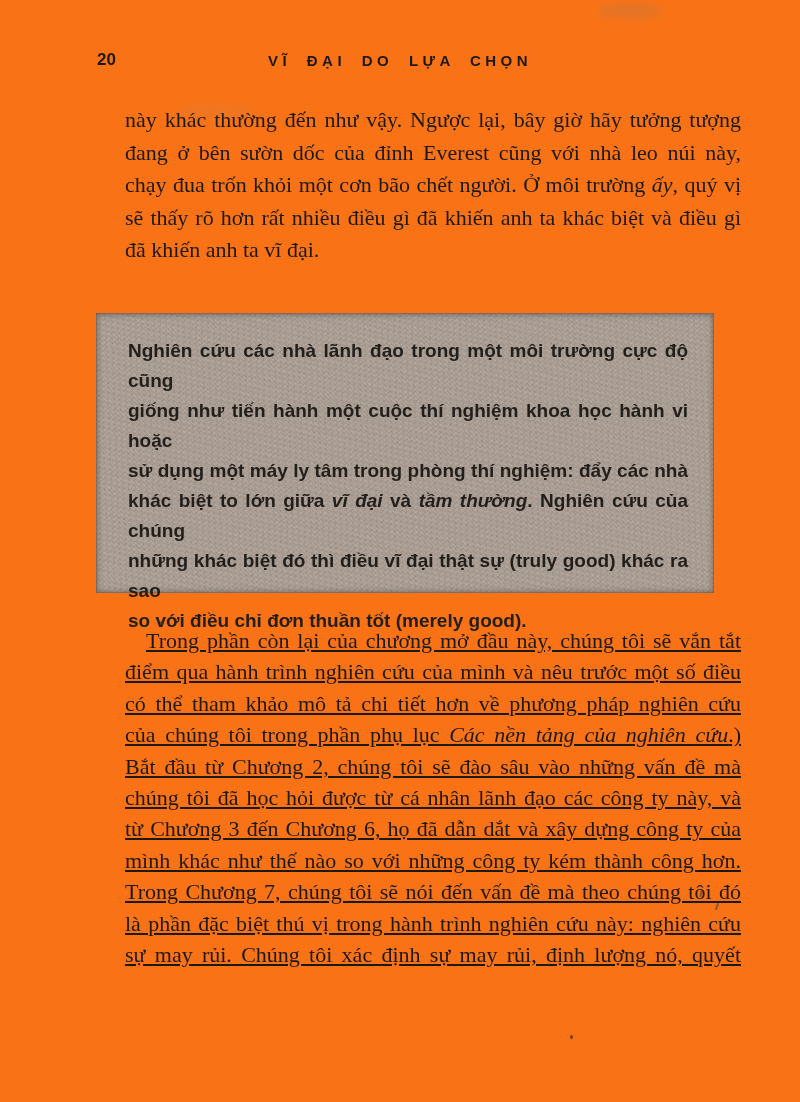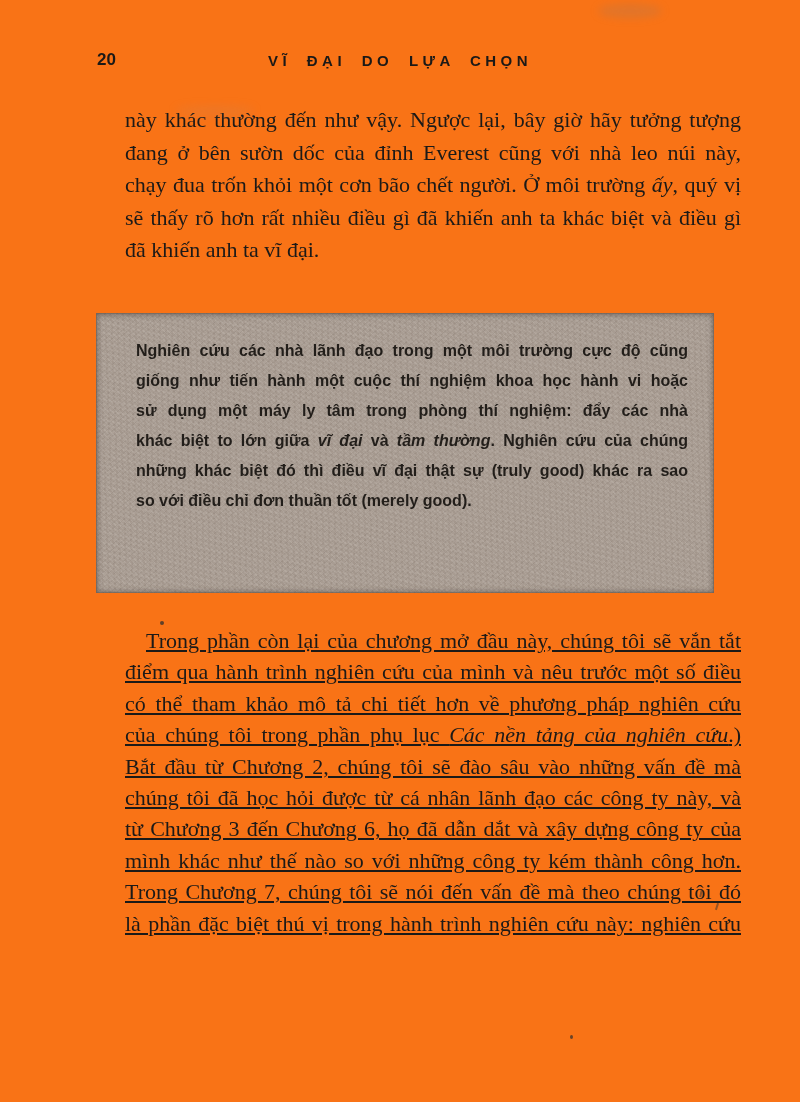--- a/index.html
+++ b/index.html
@@ -38,36 +38,36 @@
     white-space:normal;
   }
   .jline.last{text-align-last:left;}
   .jline.indent{text-indent:21px;}
   .it{font-style:italic;}
   
   .quote-box{
     position:absolute;left:96px;top:313px;
     width:618px;height:280px;
     box-sizing:border-box;
-    padding:23px 26px 0 40px;
+    padding:23px 26px 0 32px;
     background-color:#a89c92;
     background-image:
       repeating-linear-gradient(47deg, rgba(255,255,255,0.07) 0 1px, rgba(0,0,0,0) 1px 3px),
       repeating-linear-gradient(-39deg, rgba(60,48,40,0.07) 0 1px, rgba(0,0,0,0) 1px 4px),
       repeating-linear-gradient(88deg, rgba(125,108,96,0.10) 0 2px, rgba(0,0,0,0) 2px 6px),
       repeating-linear-gradient(12deg, rgba(236,228,220,0.08) 0 2px, rgba(0,0,0,0) 2px 5px);
     box-shadow:
       inset 0 0 0 1px rgba(105,93,84,0.45),
       inset 0 3px 5px rgba(75,63,55,0.30),
       inset 0 -3px 5px rgba(75,63,55,0.22),
       inset 3px 0 4px rgba(75,63,55,0.18),
       inset -3px 0 4px rgba(75,63,55,0.18);
     font-family:"Liberation Sans", sans-serif;
     font-weight:600;
-    font-size:16px;line-height:30px;
+    font-size:19px;line-height:30px;
     color:#221e1a;
   }
   
   .smudge{position:absolute;border-radius:50%;pointer-events:none;}
   .smudge-top{left:598px;top:4px;width:64px;height:14px;
     background:rgba(130,125,120,0.20);filter:blur(4px);}
   .smudge-left{left:175px;top:106px;width:80px;height:10px;
     background:rgba(160,148,145,0.14);filter:blur(5px);}
   .speck{position:absolute;background:#3a332d;pointer-events:none;}
   .speck-1{left:570px;top:1035px;width:3px;height:4px;border-radius:50%;opacity:.75;}
@@ -105,20 +105,21 @@
       <div class="jline indent"><span>Trong phần còn lại của chương mở đầu này, chúng tôi sẽ vắn tắt</span></div>
       <div class="jline"><span>điểm qua hành trình nghiên cứu của mình và nêu trước một số điều</span></div>
       <div class="jline"><span>có thể tham khảo mô tả chi tiết hơn về phương pháp nghiên cứu</span></div>
       <div class="jline"><span>của chúng tôi trong phần phụ lục </span><span class="it">Các nền tảng của nghiên cứu</span><span>.)</span></div>
       <div class="jline"><span>Bắt đầu từ Chương 2, chúng tôi sẽ đào sâu vào những vấn đề mà</span></div>
       <div class="jline"><span>chúng tôi đã học hỏi được từ cá nhân lãnh đạo các công ty này, và</span></div>
       <div class="jline"><span>từ Chương 3 đến Chương 6, họ đã dẫn dắt và xây dựng công ty của</span></div>
       <div class="jline"><span>mình khác như thế nào so với những công ty kém thành công hơn.</span></div>
       <div class="jline"><span>Trong Chương 7, chúng tôi sẽ nói đến vấn đề mà theo chúng tôi đó</span></div>
       <div class="jline"><span>là phần đặc biệt thú vị trong hành trình nghiên cứu này: nghiên cứu</span></div>
+      <div class="jline"><span>sự may rủi. Chúng tôi xác định sự may rủi, định lượng nó, quyết</span></div>
     </div>
 
   <div class="smudge smudge-top"></div>
   <div class="smudge smudge-left"></div>
   <div class="speck speck-1"></div>
   <div class="speck speck-2"></div>
   <div class="speck speck-3"></div>
   <div class="speck speck-4"></div>
 
 </div>

